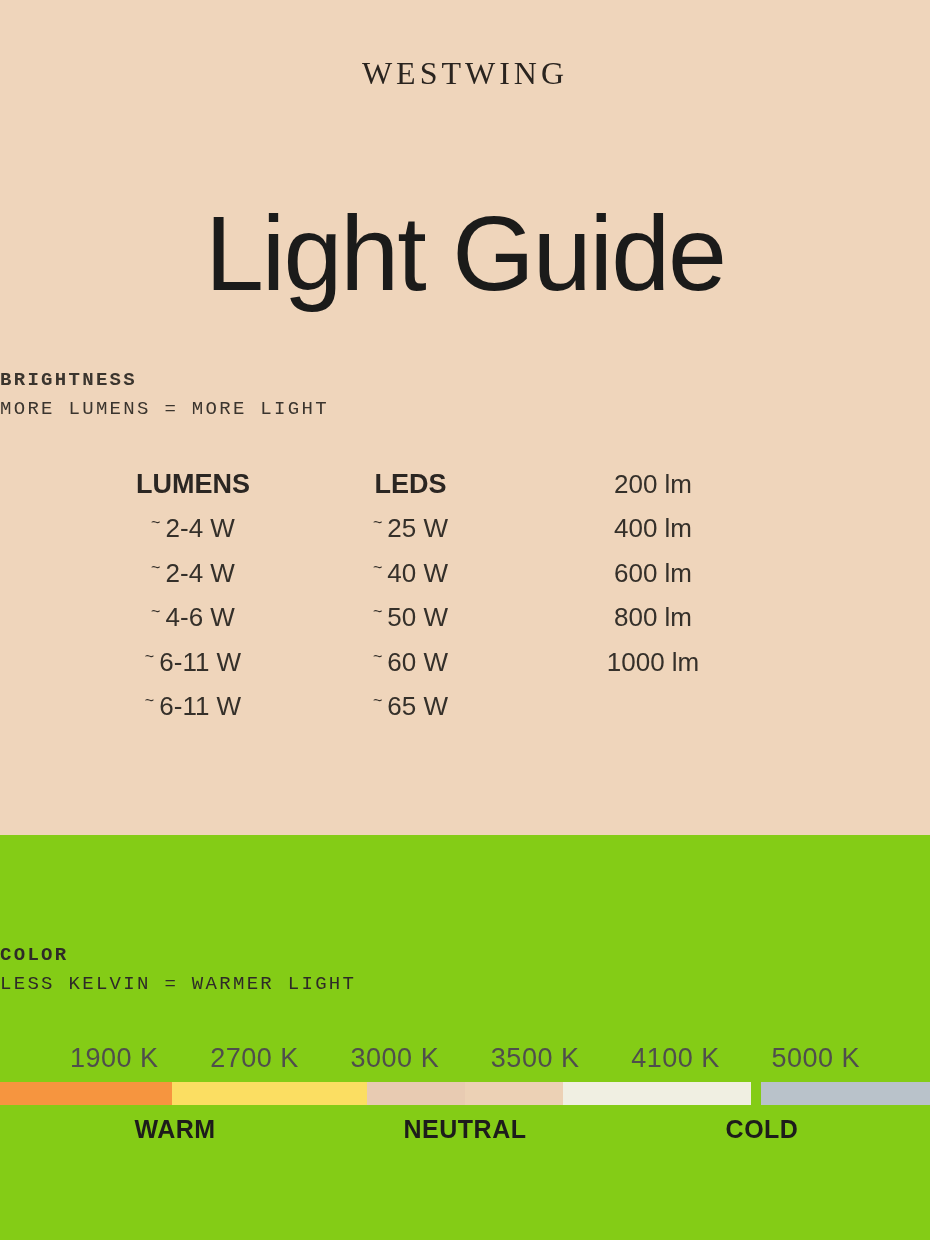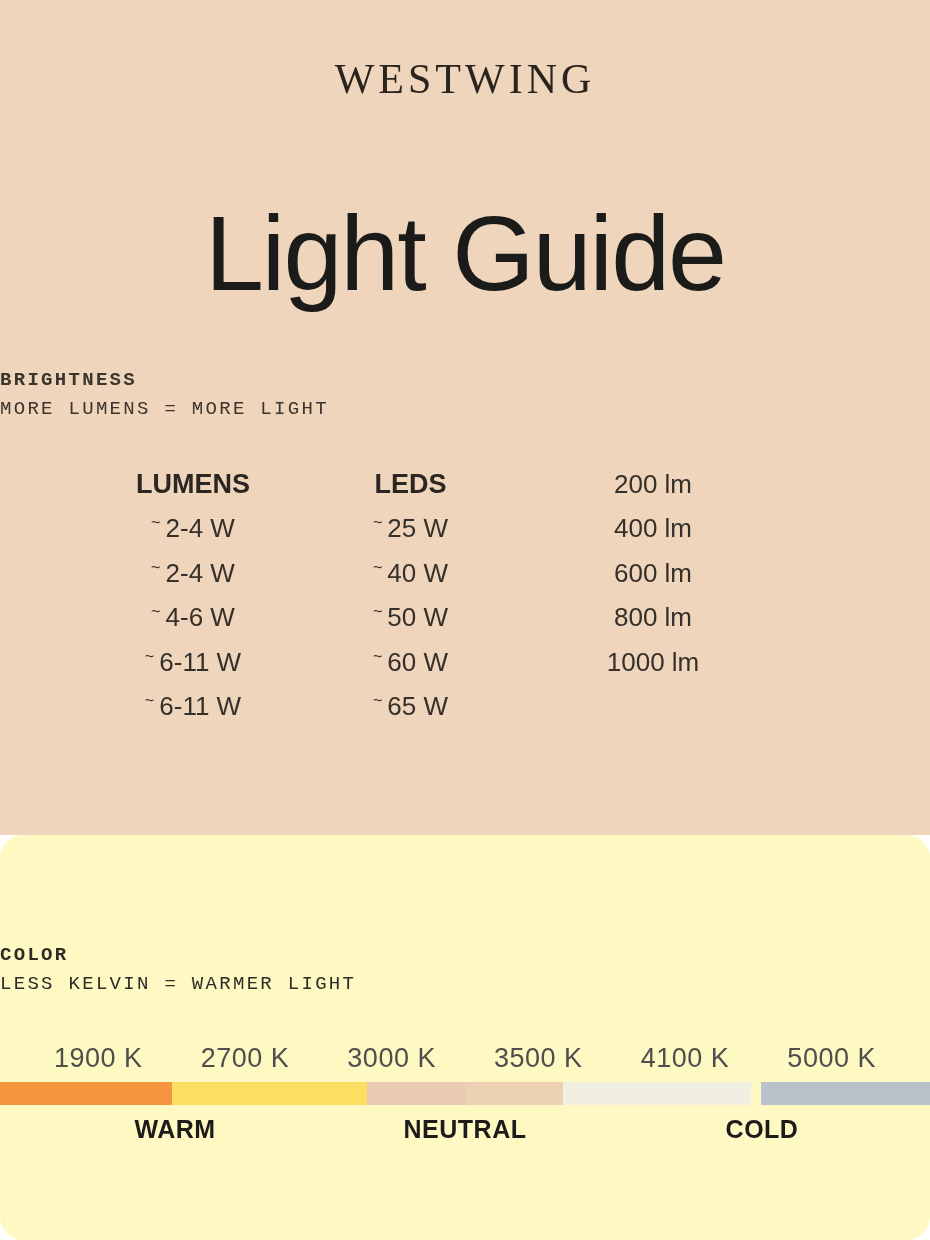--- a/index.html
+++ b/index.html
@@ -16,21 +16,21 @@
   
   .beige-section {
     position: absolute; left: 0; top: 0;
     width: 930px; height: 835px;
     background: #EFD5BB;
   }
   .brand {
     position: absolute; top: 55px; left: 0; width: 100%;
     text-align: center;
     font-family: "Liberation Serif", serif;
-    font-size: 42px; font-weight: 400;
+    font-size: 32px; font-weight: 400;
     letter-spacing: 4px;
     color: #2A241F;
   }
   .title {
     position: absolute; top: 156px; left: 0; width: 100%;
     text-align: center;
     font-size: 106px; font-weight: 400; line-height: 1;
     letter-spacing: -2px;
     color: #1B1B1A;
     margin-top: 44px;
@@ -64,30 +64,29 @@
     font-size: 0.62em;
     vertical-align: 0.55em;
     margin-right: 5px;
     display: inline-block;
   }
 
   
   .white-section {
     position: absolute; left: 0; top: 835px;
     width: 930px; height: 405px;
-    background: #fef9c3;
-    border-radius: 23px;
+    background: #84cc16;
   }
   .mono-block.color { top: 106px; color: #2E2B27; }
 
   .kelvin-row {
     position: absolute; top: 208px; left: 0;
     width: 100%;
     display: flex; justify-content: space-between;
-    padding: 0 54px;
+    padding: 0 70px;
     font-size: 27px; font-weight: 400;
     color: #4F4E4C;
     letter-spacing: 0.5px;
   }
   .temp-bar {
     position: absolute; top: 247px; left: 0;
     width: 930px; height: 23px;
     display: flex;
   }
   .temp-bar .seg { height: 100%; }

